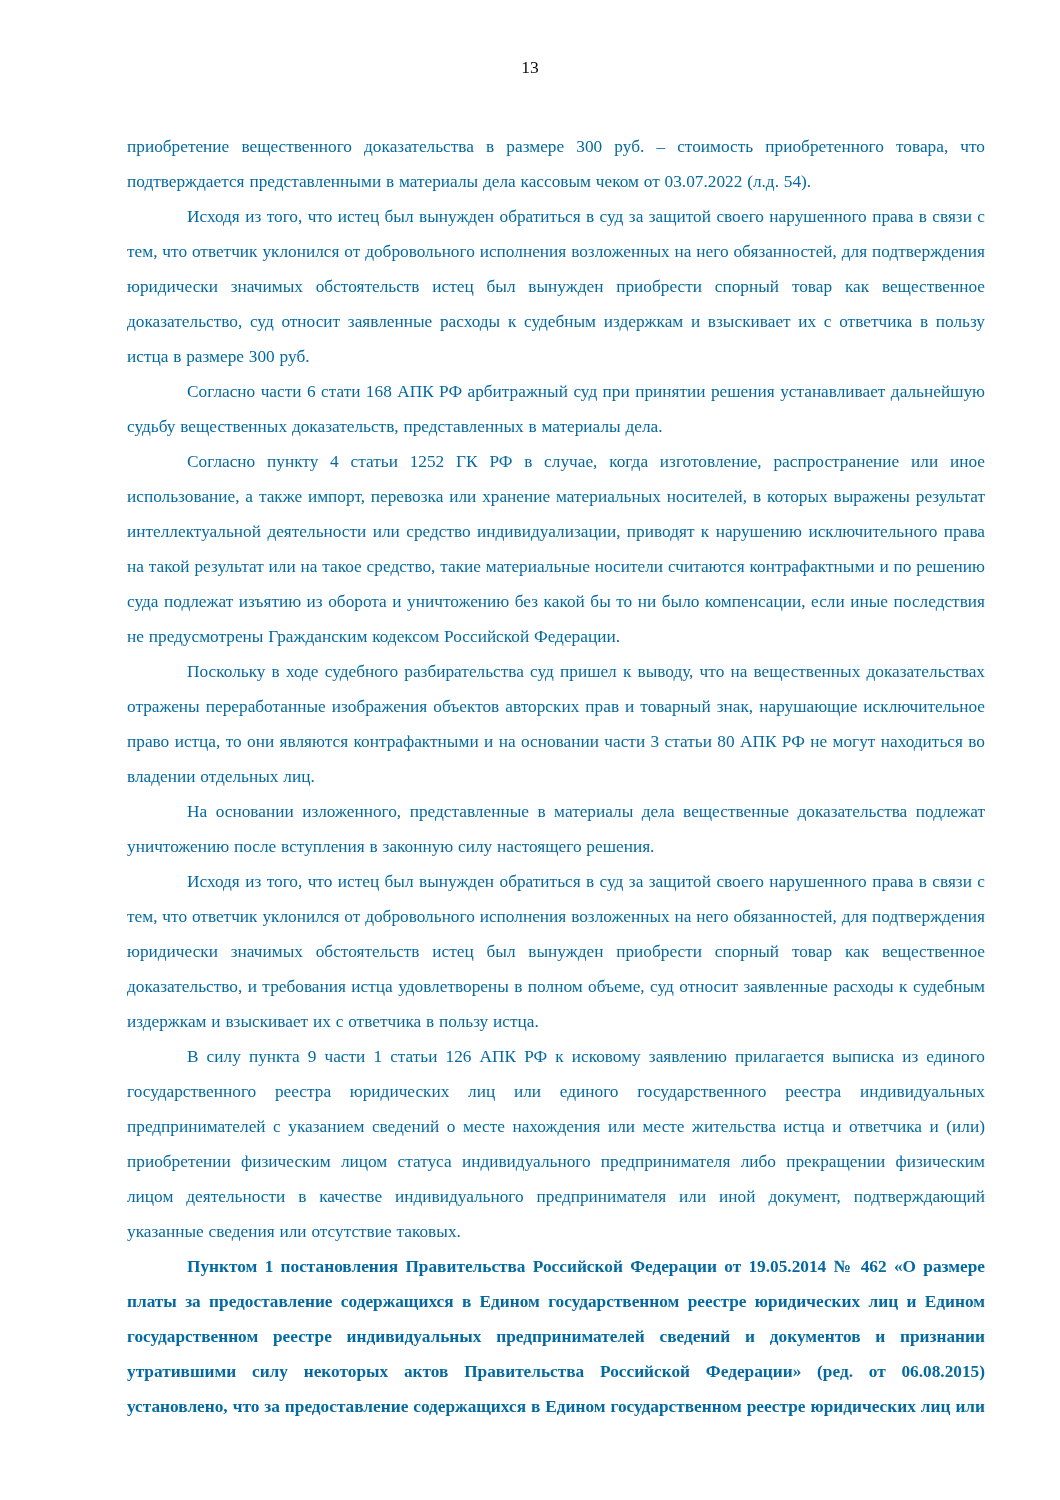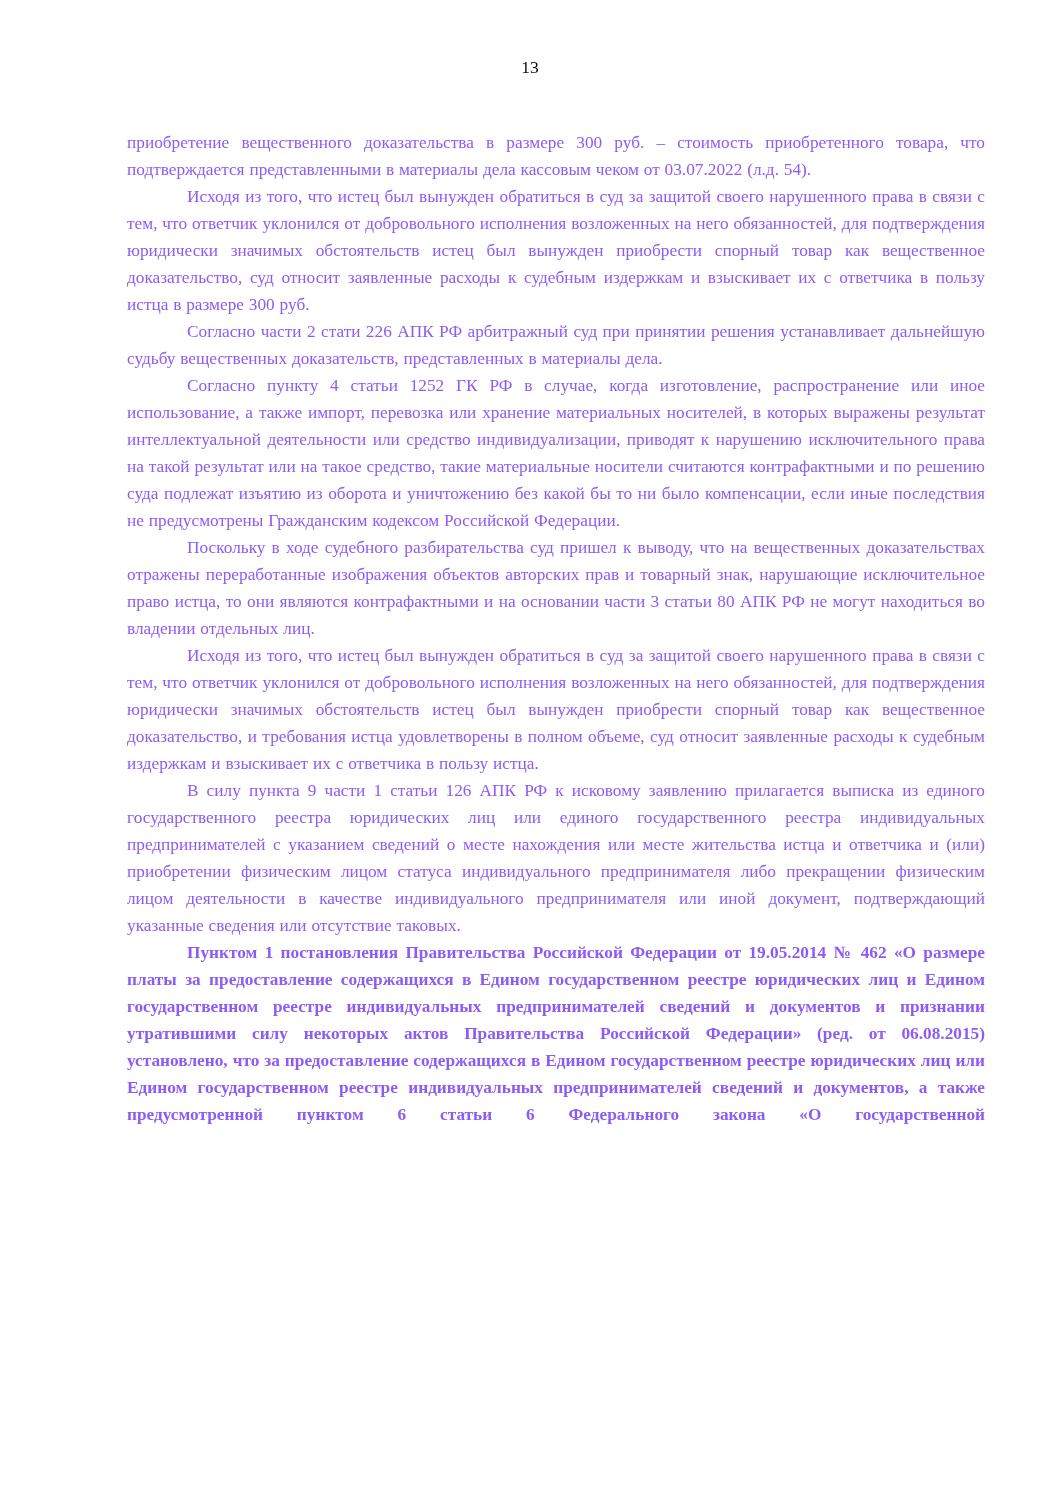--- a/index.html
+++ b/index.html
@@ -24,23 +24,23 @@
     text-align: center;
     font-size: 17.5px;
     color: #0b0b0b;
   }
   .body-text {
     position: absolute;
     top: 129px;
     left: 127px;
     width: 858px;
     font-size: 17.3px;
-    line-height: 27px;
+    line-height: 35px;
     text-align: justify;
-    color: #8b5cf6;
+    color: #0369a1;
   }
   .body-text p {
     margin: 0;
     padding: 0;
     text-indent: 60px;
     word-spacing: 0.5px;
   }
   .body-text p.continuation {
     text-indent: 0;
   }
@@ -52,21 +52,22 @@
 </head>
 <body>
 
 <div class="page">
 
   <div class="page-number">13</div>
 
   <div class="body-text">
     <p class="continuation">приобретение вещественного доказательства в размере 300 руб. – стоимость приобретенного товара, что подтверждается представленными в материалы дела кассовым чеком от 03.07.2022 (л.д. 54).</p>
     <p>Исходя из того, что истец был вынужден обратиться в суд за защитой своего нарушенного права в связи с тем, что ответчик уклонился от добровольного исполнения возложенных на него обязанностей, для подтверждения юридически значимых обстоятельств истец был вынужден приобрести спорный товар как вещественное доказательство, суд относит заявленные расходы к судебным издержкам и взыскивает их с ответчика в пользу истца в размере 300 руб.</p>
-    <p>Согласно части 2 стати 226 АПК РФ арбитражный суд при принятии решения устанавливает дальнейшую судьбу вещественных доказательств, представленных в материалы дела.</p>
+    <p>Согласно части 6 стати 168 АПК РФ арбитражный суд при принятии решения устанавливает дальнейшую судьбу вещественных доказательств, представленных в материалы дела.</p>
     <p>Согласно пункту 4 статьи 1252 ГК РФ в случае, когда изготовление, распространение или иное использование, а также импорт, перевозка или хранение материальных носителей, в которых выражены результат интеллектуальной деятельности или средство индивидуализации, приводят к нарушению исключительного права на такой результат или на такое средство, такие материальные носители считаются контрафактными и по решению суда подлежат изъятию из оборота и уничтожению без какой бы то ни было компенсации, если иные последствия не предусмотрены Гражданским кодексом Российской Федерации.</p>
     <p>Поскольку в ходе судебного разбирательства суд пришел к выводу, что на вещественных доказательствах отражены переработанные изображения объектов авторских прав и товарный знак, нарушающие исключительное право истца, то они являются контрафактными и на основании части 3 статьи 80 АПК РФ не могут находиться во владении отдельных лиц.</p>
+    <p>На основании изложенного, представленные в материалы дела вещественные доказательства подлежат уничтожению после вступления в законную силу настоящего решения.</p>
     <p>Исходя из того, что истец был вынужден обратиться в суд за защитой своего нарушенного права в связи с тем, что ответчик уклонился от добровольного исполнения возложенных на него обязанностей, для подтверждения юридически значимых обстоятельств истец был вынужден приобрести спорный товар как вещественное доказательство, и требования истца удовлетворены в полном объеме, суд относит заявленные расходы к судебным издержкам и взыскивает их с ответчика в пользу истца.</p>
     <p>В силу пункта 9 части 1 статьи 126 АПК РФ к исковому заявлению прилагается выписка из единого государственного реестра юридических лиц или единого государственного реестра индивидуальных предпринимателей с указанием сведений о месте нахождения или месте жительства истца и ответчика и (или) приобретении физическим лицом статуса индивидуального предпринимателя либо прекращении физическим лицом деятельности в качестве индивидуального предпринимателя или иной документ, подтверждающий указанные сведения или отсутствие таковых.</p>
     <p class="cut-off">Пунктом 1 постановления Правительства Российской Федерации от 19.05.2014 № 462 «О размере платы за предоставление содержащихся в Едином государственном реестре юридических лиц и Едином государственном реестре индивидуальных предпринимателей сведений и документов и признании утратившими силу некоторых актов Правительства Российской Федерации» (ред. от 06.08.2015) установлено, что за предоставление содержащихся в Едином государственном реестре юридических лиц или Едином государственном реестре индивидуальных предпринимателей сведений и документов, а также предусмотренной пунктом 6 статьи 6 Федерального закона «О государственной</p>
   </div>
 
 </div>
 
 </body></html>

